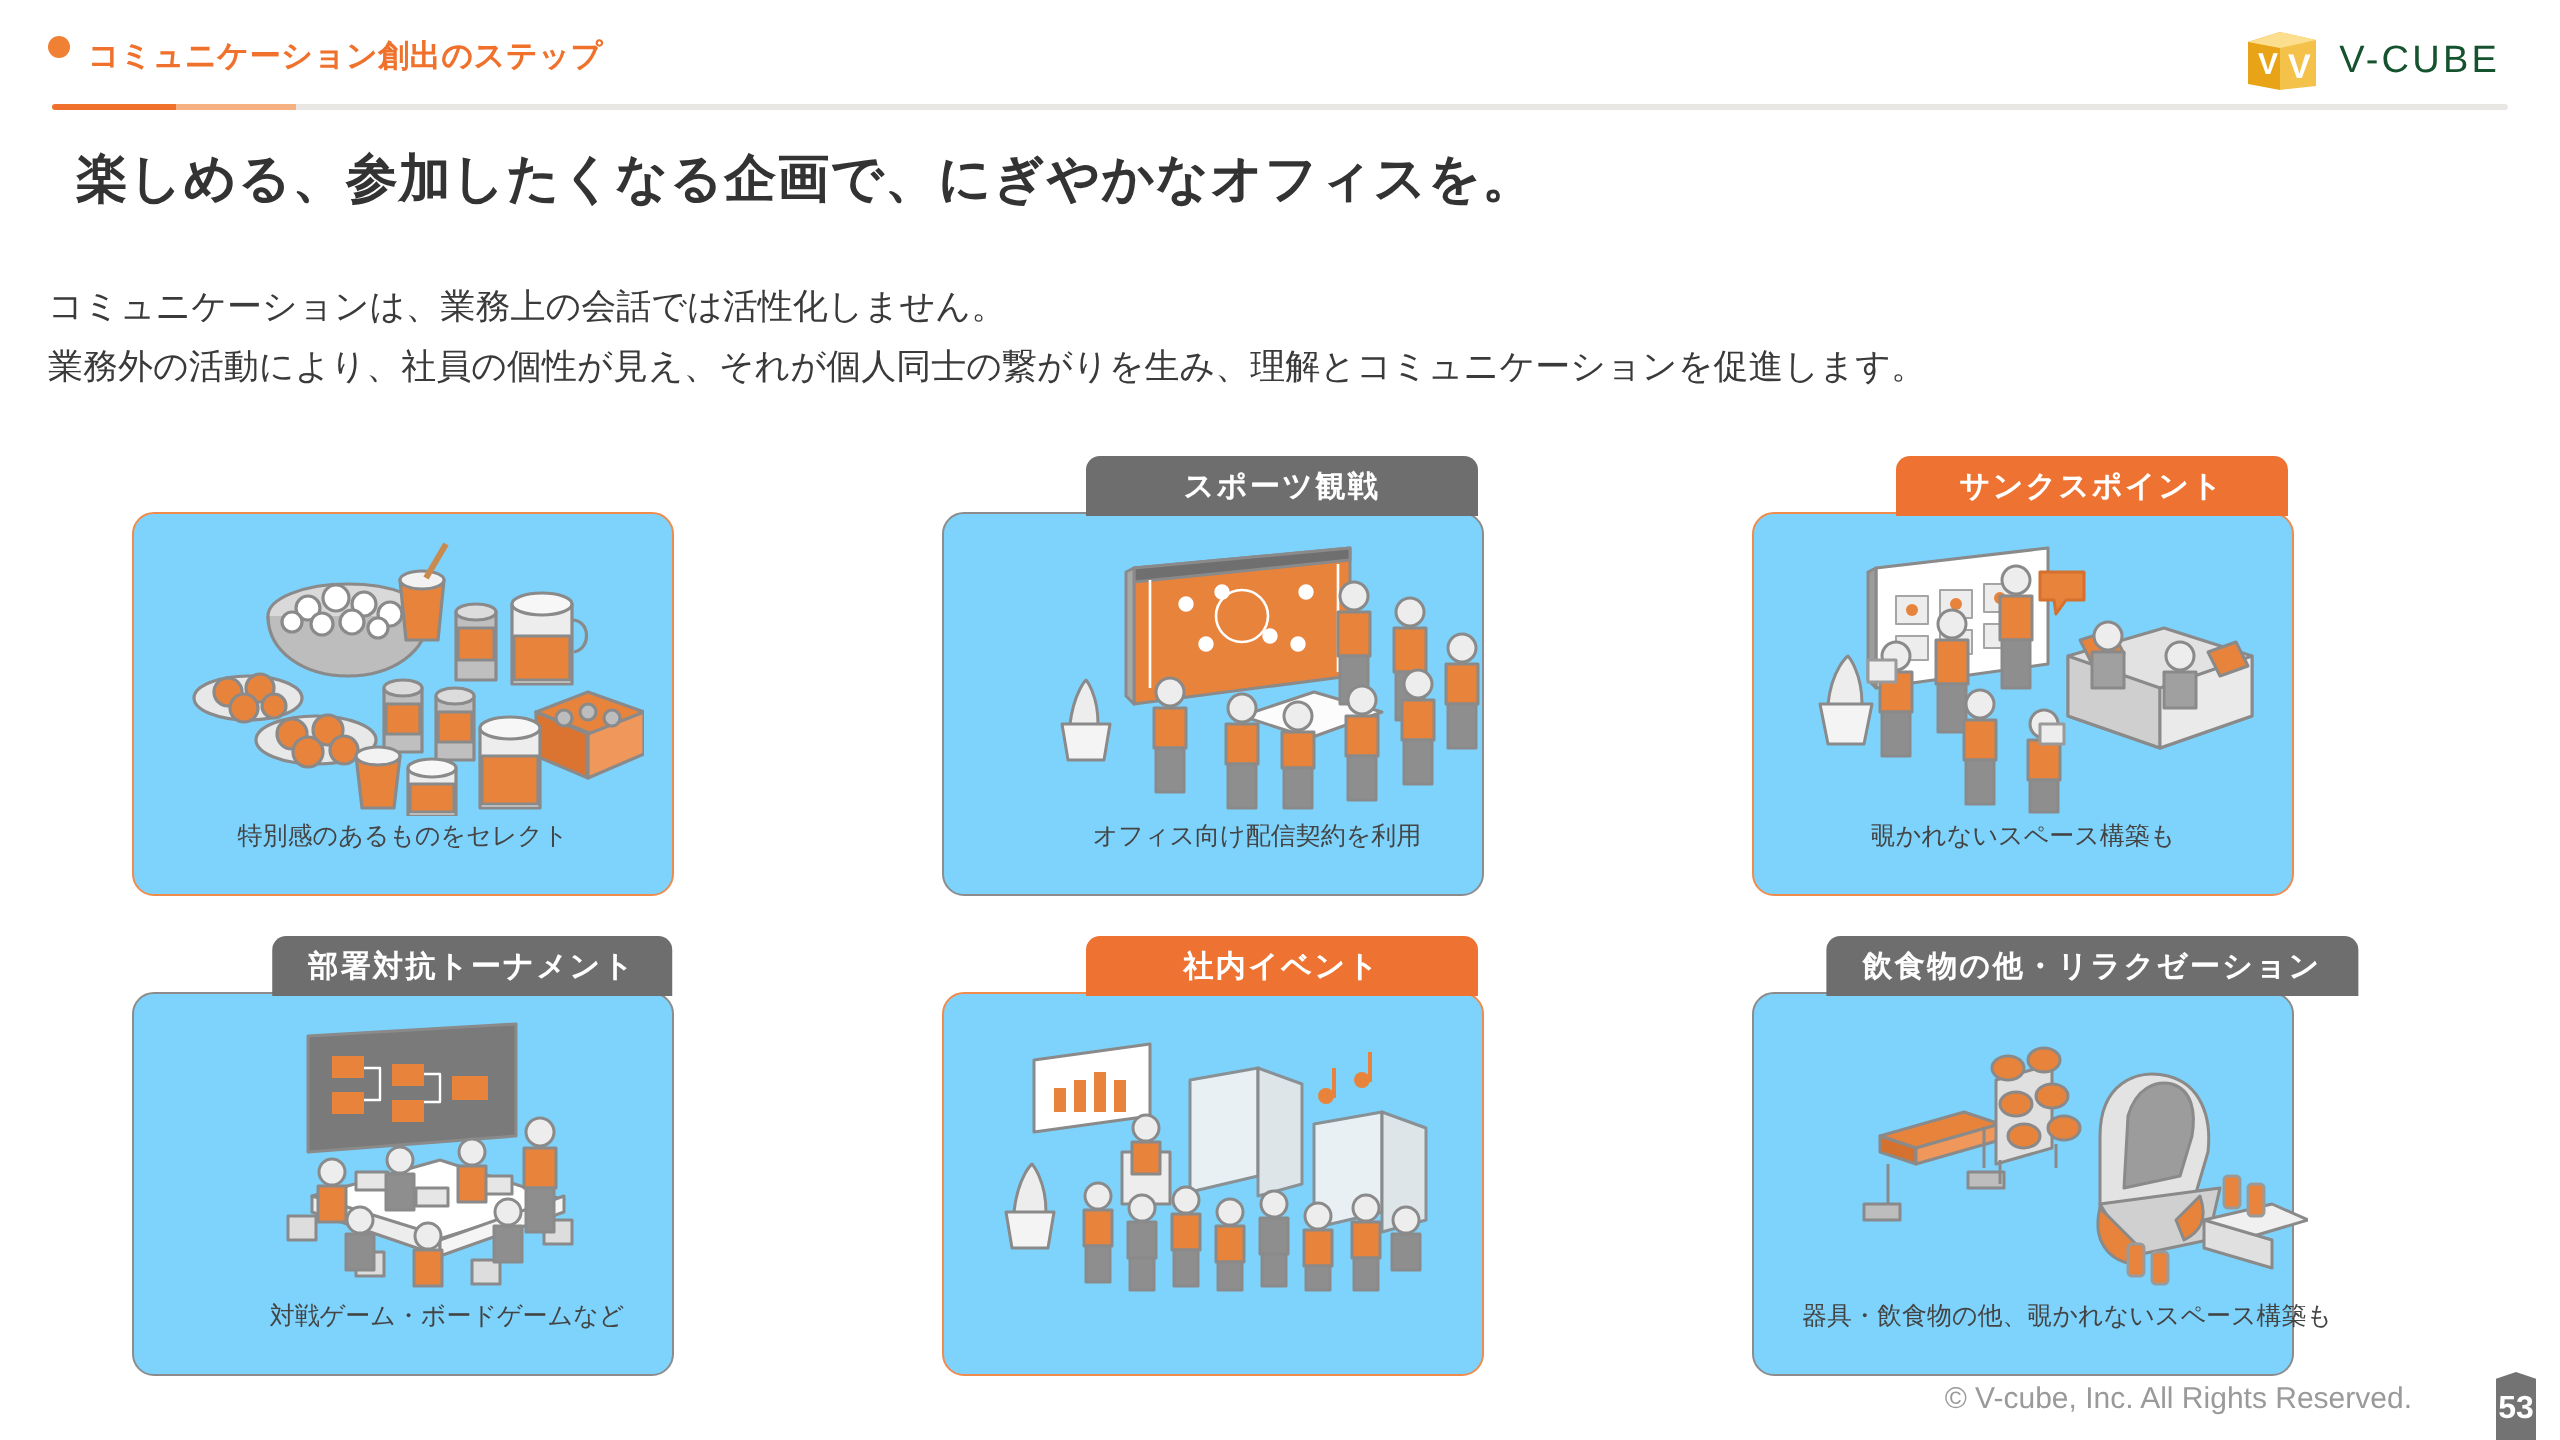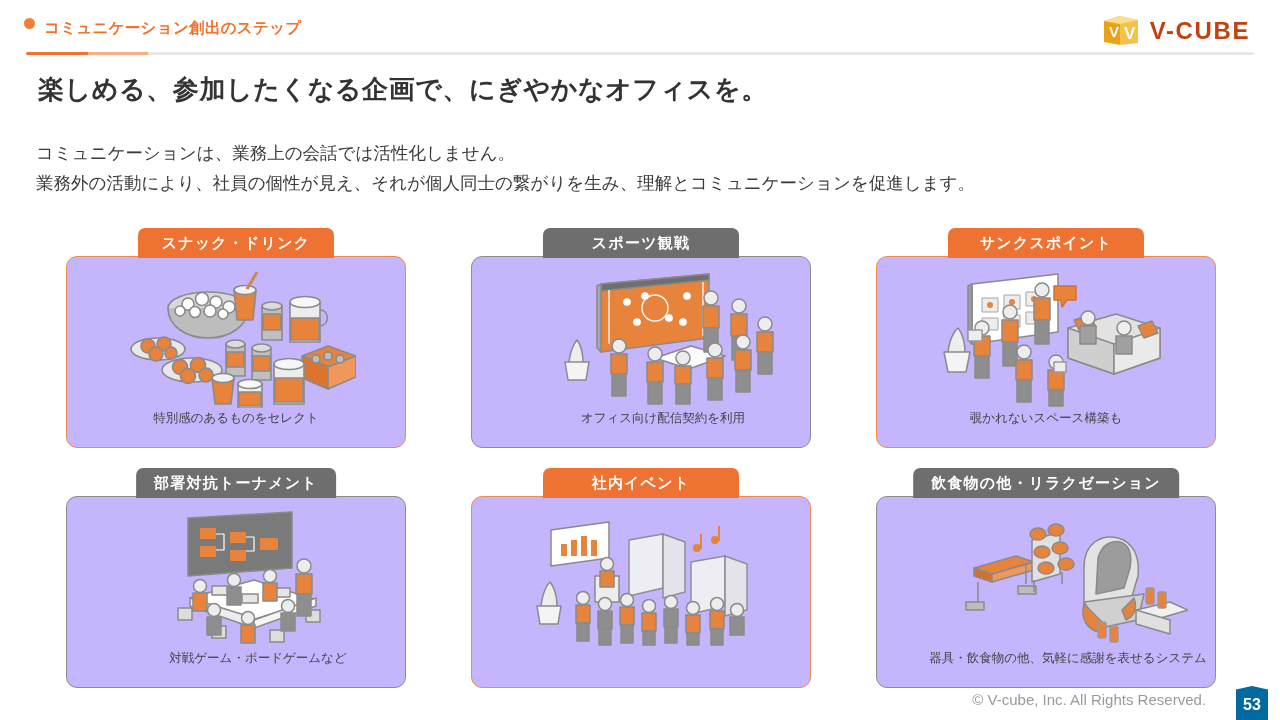--- a/index.html
+++ b/index.html
@@ -33,32 +33,32 @@
     border-radius: 2px;
   }
 
   
   .logo-wrap {
     position: absolute; right: 30px; top: 14px;
     display: flex; align-items: center; gap: 9px;
   }
   .logo-cube { width: 40px; height: 34px; display: block; }
   .logo-text {
-    font-size: 24px; font-weight: bold; color: #c2410c;
+    font-size: 19px; font-weight: normal; color: #14532d;
     letter-spacing: 1.6px;
   }
 
   
   .slide-title {
     position: absolute; left: 38px; top: 72px;
     font-size: 26px; font-weight: bold; color: #333333;
     letter-spacing: .6px; white-space: nowrap;
   }
   .lead {
-    position: absolute; left: 36px; top: 138px;
+    position: absolute; left: 24px; top: 138px;
     font-size: 17.5px; color: #3A3A3A; line-height: 30px;
     white-space: nowrap;
   }
 
   
   .grid {
     position: absolute; left: 0; top: 228px; width: 1280px;
   }
   .row { position: relative; height: 240px; }
   .card-slot { position: absolute; top: 0; width: 340px; height: 225px; }
@@ -71,22 +71,22 @@
     min-width: 196px; height: 30px; padding: 0 18px;
     border-radius: 7px 7px 0 0;
     display: flex; align-items: center; justify-content: center;
     font-size: 15px; font-weight: bold; color: #ffffff;
     letter-spacing: 1.2px; white-space: nowrap; z-index: 2;
   }
   .tab-orange { background: #EE7231; }
   .tab-gray   { background: #6E6E6E; }
 
   .card-body {
-    position: absolute; left: 0; top: 28px; width: 340px; height: 192px;
-    background: #c4b5fd; border-radius: 11px;
+    position: absolute; left: 0; top: 28px; width: 271px; height: 192px;
+    background: #7dd3fc; border-radius: 11px;
     display: flex; flex-direction: column; align-items: center;
     justify-content: flex-start; z-index: 1;
   }
   .body-orange { border: 1.6px solid #F08B4C; }
   .body-gray   { border: 1.6px solid #8C8C8C; padding-left: 44px; }
 
   .illo { width: 240px; height: 142px; margin-top: 9px; }
   .illo svg { width: 100%; height: 100%; display: block; }
 
   .caption {
@@ -94,21 +94,21 @@
     margin-top: 2px; white-space: nowrap;
   }
 
   
   .copyright {
     position: absolute; right: 74px; bottom: 12px;
     font-size: 15px; color: #9A9A9A; white-space: nowrap;
   }
   .page-badge {
     position: absolute; right: 12px; bottom: 0;
-    width: 32px; height: 34px; background: #0369a1;
+    width: 20px; height: 34px; background: #737373;
     clip-path: polygon(0 10%, 50% 0, 100% 10%, 100% 100%, 0 100%);
     display: flex; align-items: center; justify-content: center;
     color: #fff; font-size: 16px; font-weight: bold; padding-top: 4px;
   }
 </style>
 </head>
 <body>
 
 <div class="slide">
 
@@ -133,21 +133,20 @@
   <div class="lead">
     <div>コミュニケーションは、業務上の会話では活性化しません。</div>
     <div>業務外の活動により、社員の個性が見え、それが個人同士の繋がりを生み、理解とコミュニケーションを促進します。</div>
   </div>
 
   <div class="grid">
 
     <div class="row">
 
       <div class="card-slot slot-0">
-        <div class="card-tab tab-orange">スナック・ドリンク</div>
         <div class="card-body body-orange">
           <div class="illo">
             <svg viewBox="0 0 240 142">
               <g stroke="#8A8A8A" stroke-width="1.6" fill="none" stroke-linejoin="round">
 
                 <ellipse cx="92" cy="42" rx="40" ry="16" fill="#D9D9D9"></ellipse>
                 <path d="M52 42c0 18 18 30 40 30s40-12 40-30" fill="#BDBDBD"></path>
                 <g fill="#FFFFFF">
                   <circle cx="72" cy="38" r="6"></circle>
                     <circle cx="86" cy="33" r="6.5"></circle>
@@ -578,21 +577,21 @@
 
                 <g fill="#E8833C" stroke="#9A9A9A">
                   <rect x="198" y="82" width="8" height="16" rx="2"></rect>
                   <rect x="210" y="86" width="8" height="16" rx="2"></rect>
                   <rect x="150" y="116" width="8" height="16" rx="2"></rect>
                   <rect x="162" y="120" width="8" height="16" rx="2"></rect>
                 </g>
               </g>
             </svg>
           </div>
-          <div class="caption">器具・飲食物の他、気軽に感謝を表せるシステム</div>
+          <div class="caption">器具・飲食物の他、覗かれないスペース構築も</div>
         </div>
       </div>
     </div>
   </div>
 
   <div class="copyright">© V-cube, Inc. All Rights Reserved.</div>
   <div class="page-badge">53</div>
 </div>
 
 </body></html>

